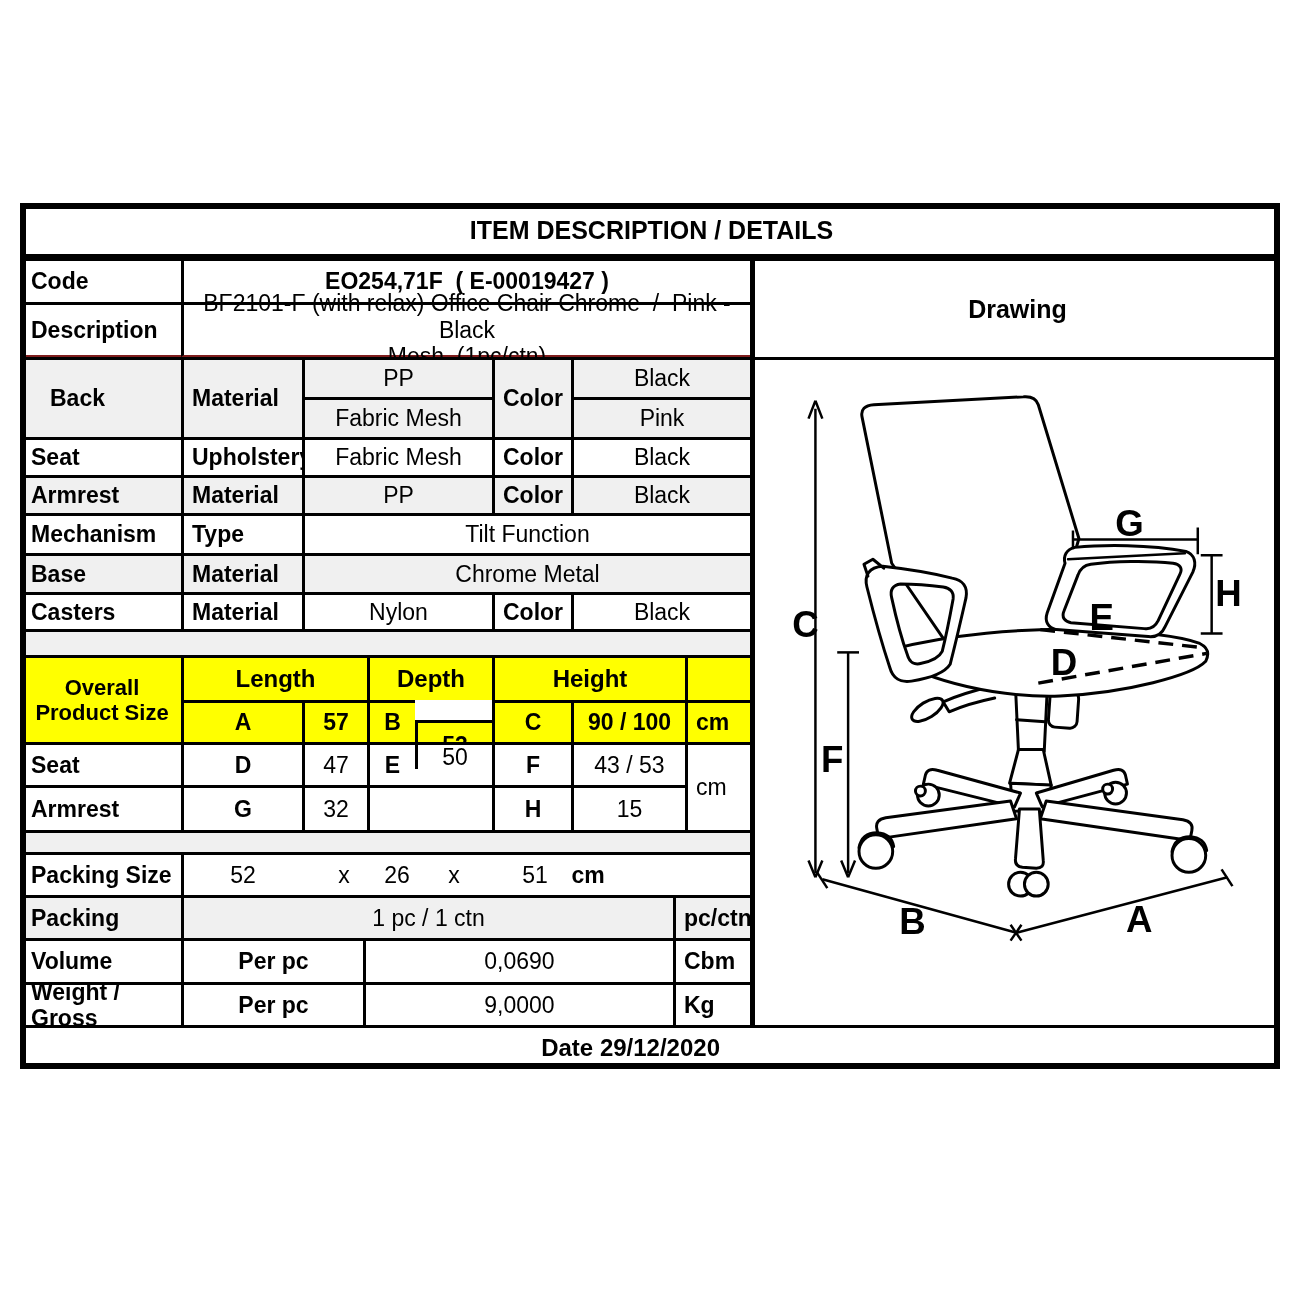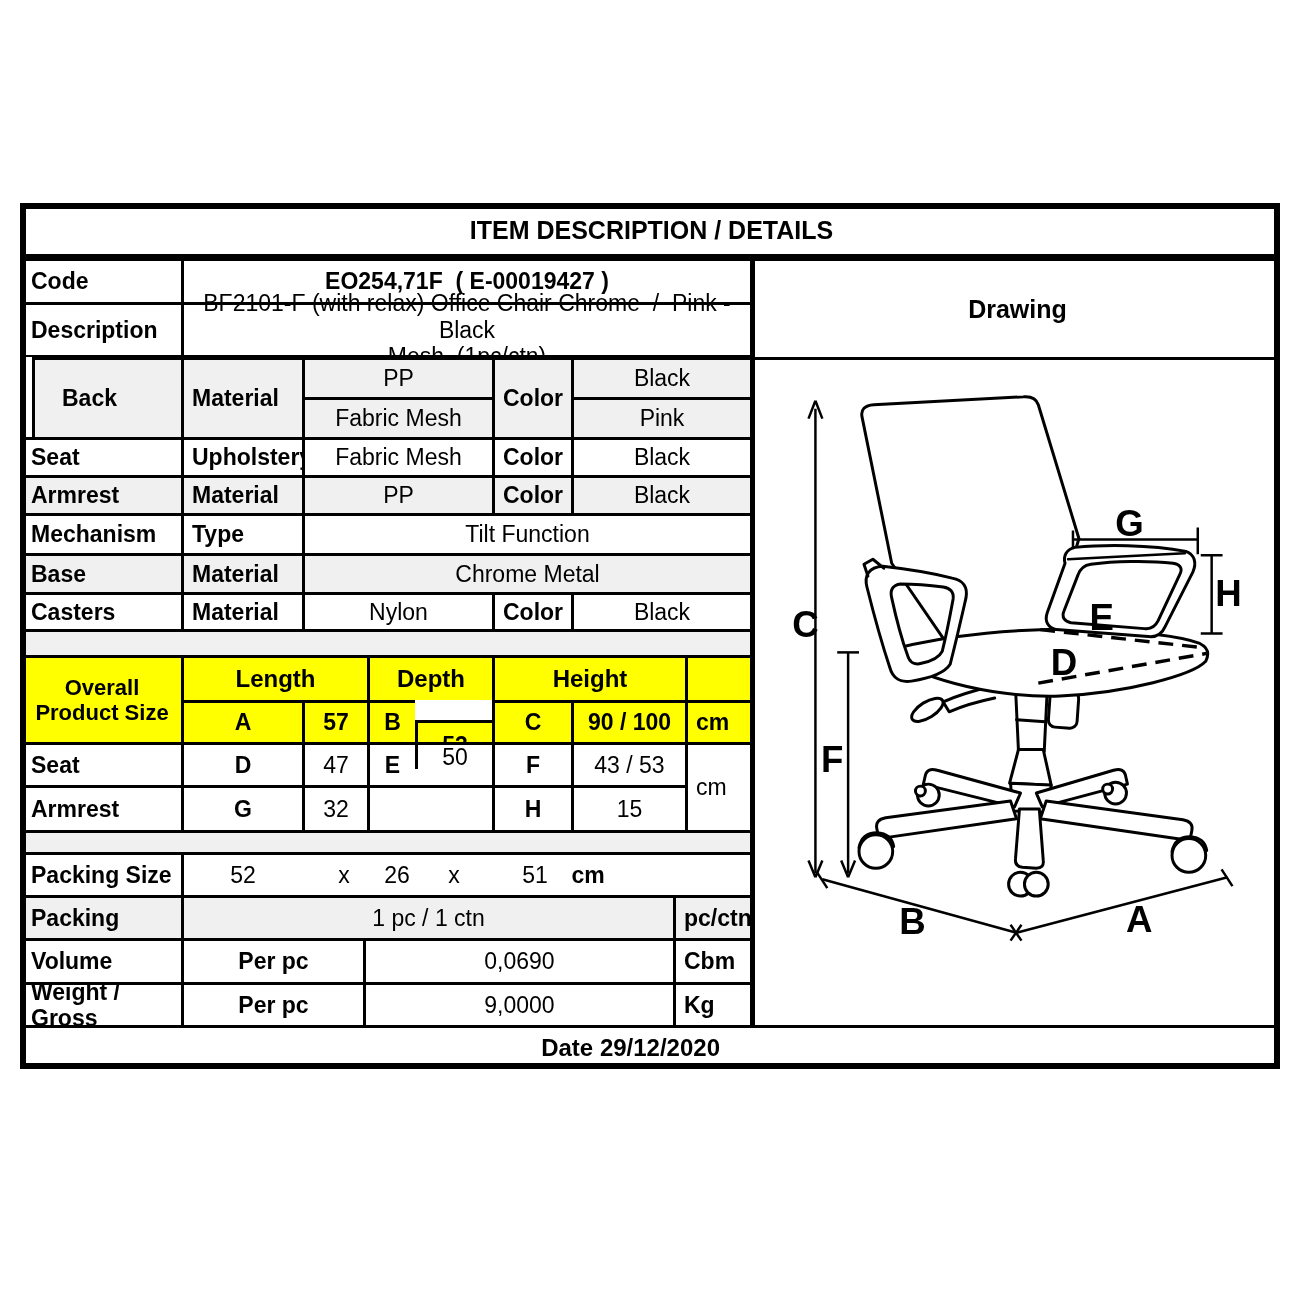--- a/index.html
+++ b/index.html
@@ -7,42 +7,42 @@
   .cell{position:absolute;box-sizing:border-box;border-left:3px solid #000;border-top:3px solid #000;
         background:#fff;display:flex;align-items:center;font-size:23px;line-height:1.15;}
   .ctr{justify-content:center;text-align:center;}
   .lbl{padding-left:8px;font-weight:bold;}
   .b{font-weight:bold;}
   .shade{background:#f0f0f0;}
   .yellow{background:#ffff00;text-align:center;}
   .frame{position:absolute;left:20px;top:203px;width:1260px;height:866px;box-sizing:border-box;
          border:6px solid #000;pointer-events:none;z-index:20;}
   .title{font-size:25px;font-weight:bold;border-bottom:4px solid #000;}
-  .thickb{border-bottom:2px solid #000000;}
+  .thickb{border-bottom:2px solid #7f1d1d;}
   .divL{border-left-width:5px;}
   .sp{position:absolute;transform:translate(-50%,-50%);top:50%;white-space:nowrap;}
   .dim-label{font:bold 37px "Liberation Sans",sans-serif;fill:#000;}
   svg text{user-select:none;}
 </style>
 </head>
 <body>
 
 <div class="cell ctr title" style="left:20px;top:203px;width:1260px;height:55px;">ITEM DESCRIPTION / DETAILS</div>
 
 <div class="cell lbl" style="left:20px;top:258px;width:161px;height:44px;">Code</div>
 <div class="cell ctr b" style="left:181px;top:258px;width:569px;height:44px;">EO254,71F &nbsp;( E-00019427 )</div>
 <div class="cell ctr b divL" style="left:750px;top:258px;width:530px;height:99px;font-size:25px;text-align:right;">Drawing</div>
 
 <div class="cell lbl thickb" style="left:20px;top:302px;width:161px;height:55px;">Description</div>
 <div class="cell ctr thickb" style="left:181px;top:302px;width:569px;height:55px;">
   <div><span>BF2101-F (with relax) Office Chair Chrome &nbsp;/ &nbsp;Pink - Black</span><br>
        <span>Mesh &nbsp;(1pc/ctn)</span></div>
 </div>
 
-<div class="cell lbl shade" style="left:32px;top:357px;width:161px;height:80px;padding-left:27px;">Back</div>
+<div class="cell lbl shade" style="left:20px;top:357px;width:161px;height:80px;padding-left:27px;">Back</div>
 <div class="cell lbl shade" style="left:181px;top:357px;width:121px;height:80px;">Material</div>
 <div class="cell ctr shade" style="left:302px;top:357px;width:190px;height:40px;">PP</div>
 <div class="cell ctr shade" style="left:302px;top:397px;width:190px;height:40px;">Fabric Mesh</div>
 <div class="cell lbl shade" style="left:492px;top:357px;width:79px;height:80px;">Color</div>
 <div class="cell ctr shade" style="left:571px;top:357px;width:179px;height:40px;">Black</div>
 <div class="cell ctr shade" style="left:571px;top:397px;width:179px;height:40px;">Pink</div>
 
 <div class="cell lbl" style="left:20px;top:437px;width:161px;height:38px;">Seat</div>
 <div class="cell lbl" style="left:181px;top:437px;width:121px;height:38px;">Upholstery</div>
 <div class="cell ctr" style="left:302px;top:437px;width:190px;height:38px;">Fabric Mesh</div>

